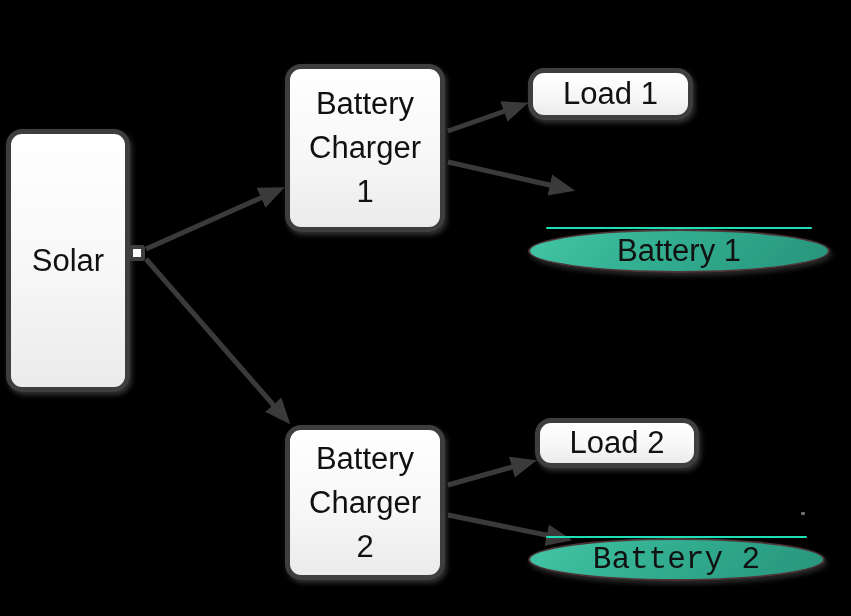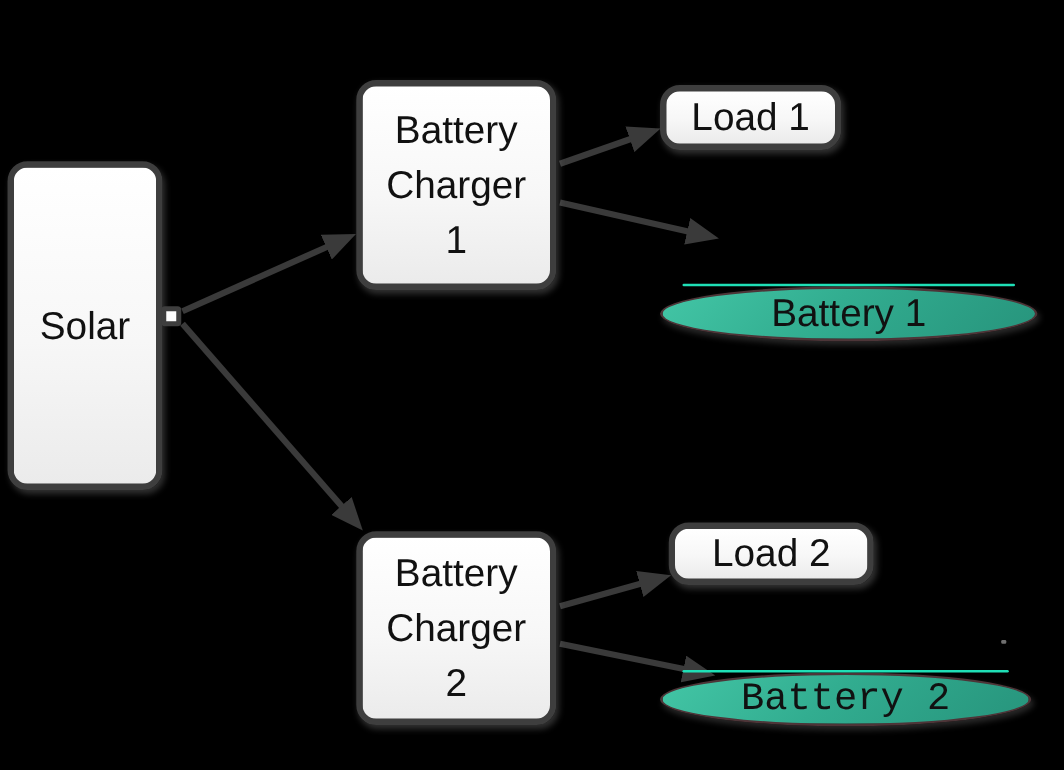--- a/index.html
+++ b/index.html
@@ -61,21 +61,21 @@
   </div>
 
   <div class="connector" style="left:129px;top:245px;"></div>
 
   <div class="node box" style="left:285px;top:64px;width:160px;height:168px;">
     <div class="label">Battery</div>
     <div class="label">Charger</div>
     <div class="label">1</div>
   </div>
 
-  <div class="node box" style="left:528px;top:68px;width:145px;height:52px;">
+  <div class="node box" style="left:528px;top:68px;width:165px;height:52px;">
     <div class="label-single">Load 1</div>
   </div>
 
   <div class="battery-wrap" style="left:528px;top:188px;width:302px;height:44px;margin-top:41px;">
     <div class="battery-shine"></div>
     <div class="battery-ellipse">
       <div class="label-single">Battery 1</div>
     </div>
   </div>
 

